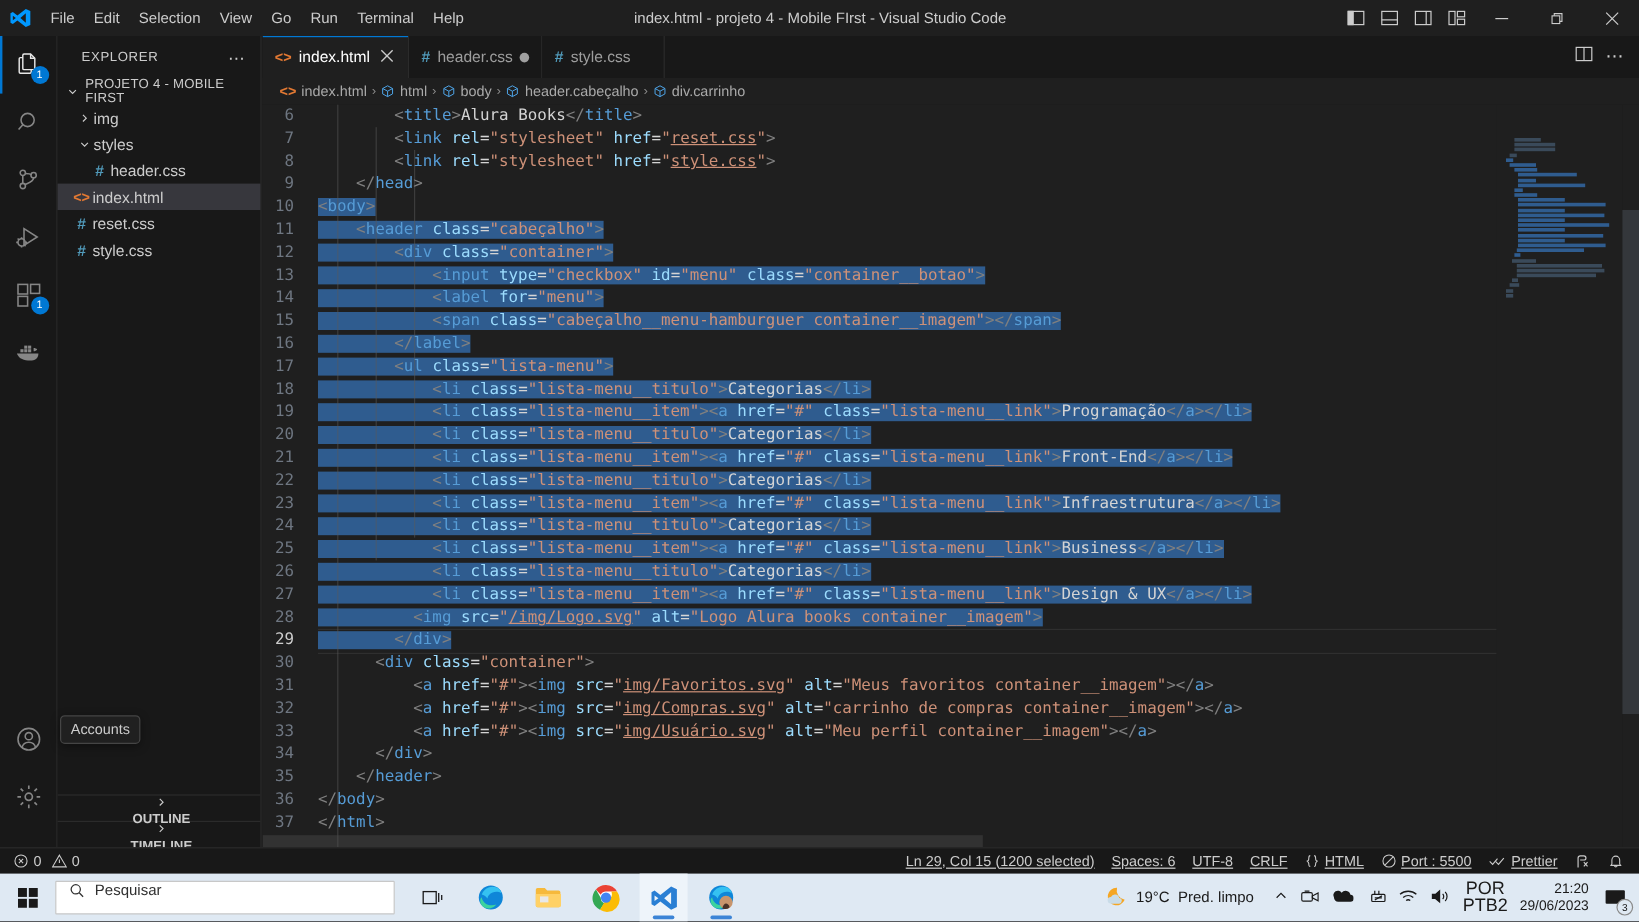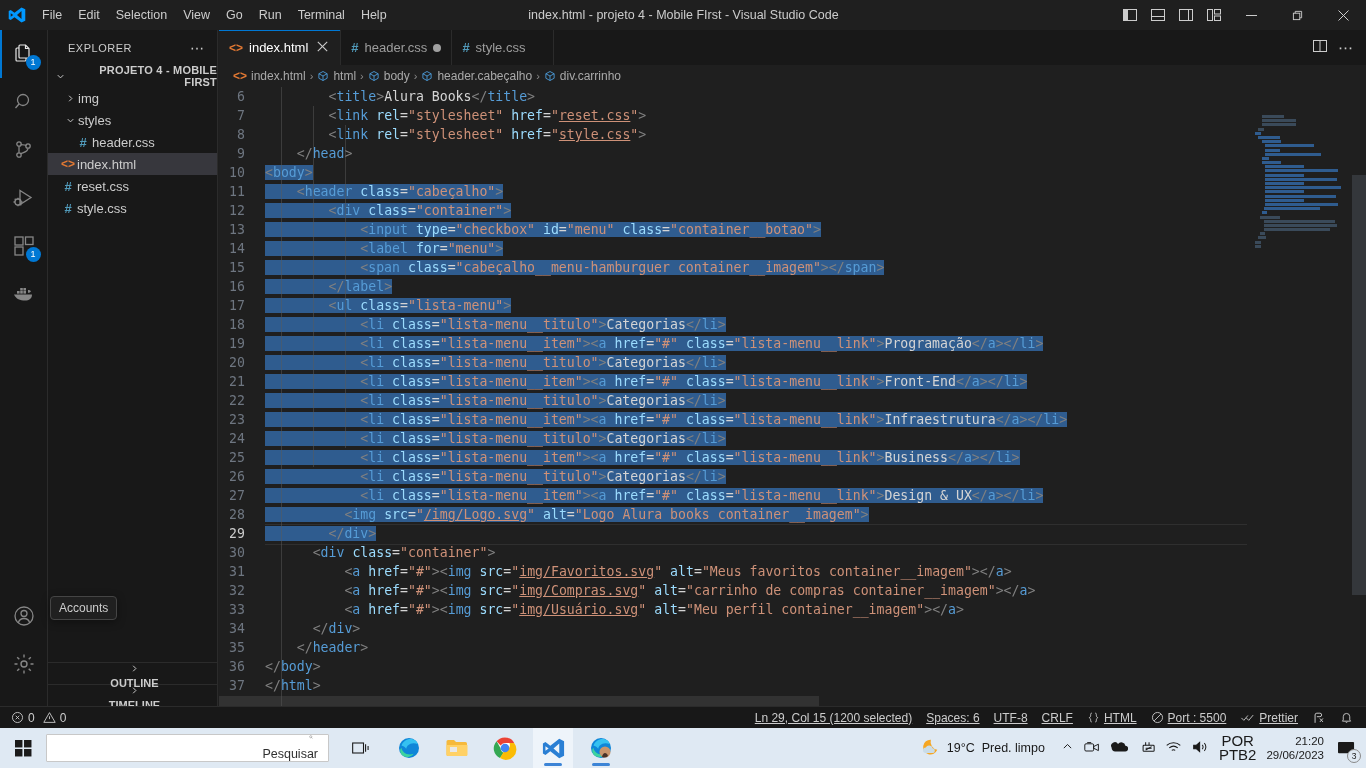--- a/index.html
+++ b/index.html
@@ -60,21 +60,21 @@
     position: absolute; left: 48px; top: 30px; width: 170px; height: 676px;
     background: #181818; border-right: 1px solid #2b2b2b; color: #cccccc;
   }
   .sidebar-header {
     height: 35px; display: flex; align-items: center; justify-content: space-between;
     padding: 0 8px 0 20px; font-size: 11px; letter-spacing: .5px; color: #cccccc;
   }
   .sidebar-actions { color: #cccccc; font-size: 14px; letter-spacing: 1px; padding-right: 4px;}
   .tree-root {
     height: 22px; display: flex; align-items: center; gap: 3px; padding-left: 4px;
-    font-size: 11px; font-weight: bold; color: #cccccc; letter-spacing: .2px; text-align: right;
+    font-size: 11px; font-weight: normal; color: #cccccc; letter-spacing: .2px;
   }
   .tree-row {
     height: 22px; display: flex; align-items: center; font-size: 13px; color: #cccccc; cursor: pointer;
     padding-right: 4px; white-space: nowrap;
   }
   .tree-row.selected { background: #37373d; }
   .chev { width: 16px; display: inline-flex; align-items: center; justify-content: center; color: #cccccc; font-size: 10px; flex: none;}
   .ficon { width: 18px; display: inline-flex; align-items: center; justify-content: center; flex: none; }
   .hash { color: #519aba; font-size: 13px; font-weight: bold; }
   .htmlicon { color: #e37933; font-size: 12px; font-weight: bold; }
@@ -171,22 +171,22 @@
   .sb-right { margin-left: auto; display: flex; align-items: center; padding-right: 6px; text-decoration: underline; }
 
   
   .taskbar {
     position: absolute; left: 0; top: 728px; width: 1366px; height: 40px;
     background: #dfe9f3; display: flex; align-items: center;
   }
   .start-btn { width: 46px; height: 40px; display: flex; align-items: center; justify-content: center; }
   .search-box {
     width: 283px; height: 28px; background: #ffffff; border: 1px solid #c8c8c8;
-    display: flex; align-items: flex-end; gap: 8px; padding: 0 10px;
-    color: #303030; font-size: 12.5px; border-radius: 1px; flex-direction: column;
+    display: flex; align-items: flex-start; gap: 8px; padding: 0 10px;
+    color: #303030; font-size: 12.5px; border-radius: 1px;
   }
   .tb-icons { display: flex; align-items: center; gap: 8px; margin-left: 12px; }
   .tb-icon { width: 40px; height: 40px; display: flex; align-items: center; justify-content: center; position: relative; }
   .tb-icon.active-app { background: #eef4fa; }
   .tb-underline { position: absolute; bottom: 2px; left: 11px; width: 18px; height: 3px; border-radius: 2px; background: #3c84d6; }
   .tray { margin-left: auto; display: flex; align-items: center; gap: 10px; padding-right: 8px; color: #1a1a1a; font-size: 12.5px; }
   .tray-clock { text-align: right; font-size: 11.5px; line-height: 14px; color: #1a1a1a; }
   .tray-lang  { text-align: center; font-size: 15px; line-height: 14px; color: #1a1a1a; }
   .notif-badge {
     position: absolute; right: -3px; bottom: -3px; width: 14px; height: 14px; border-radius: 50%;

